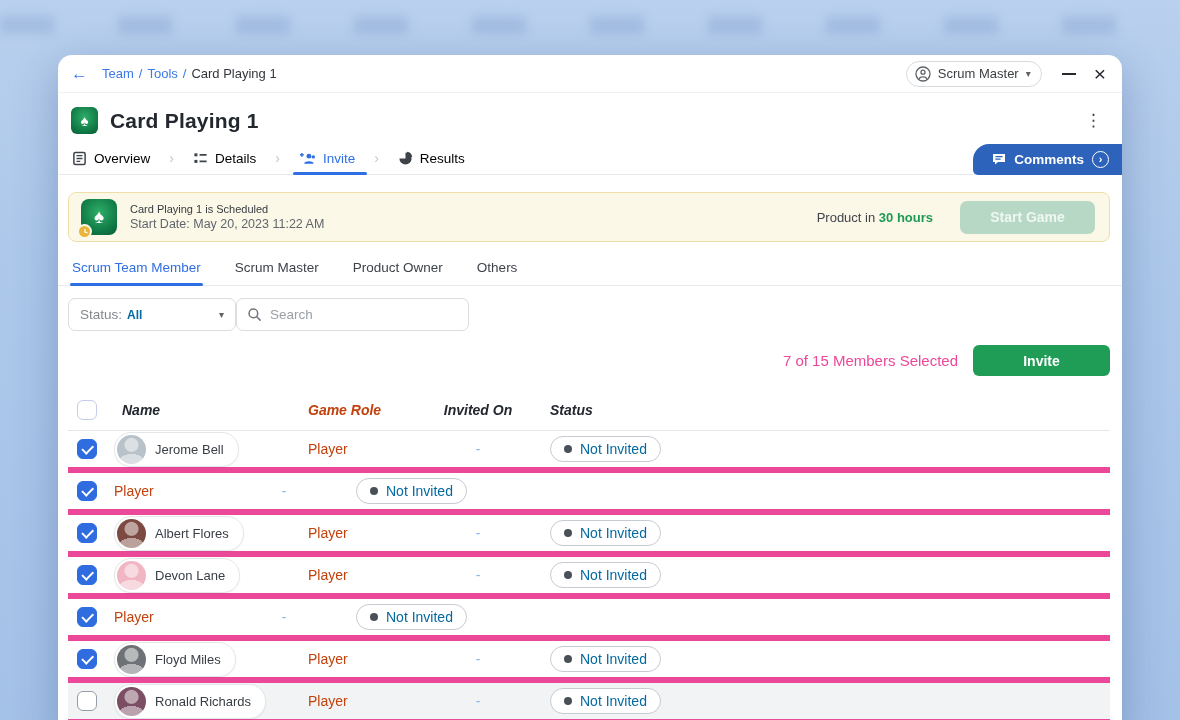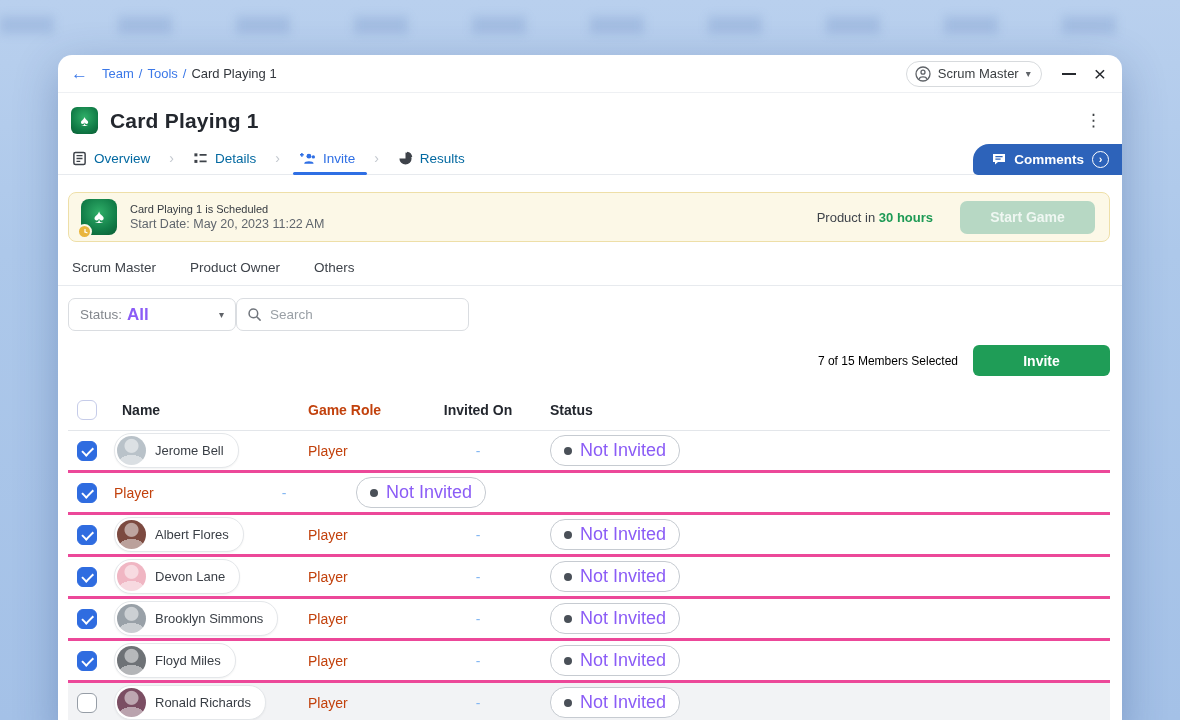--- a/index.html
+++ b/index.html
@@ -40,21 +40,21 @@
     background:radial-gradient(circle at 50% 38%, #2fae68, #117c47 62%, #0a5c34);
     display:flex; align-items:center; justify-content:center; color:#fff; font-size:15px; }
   .page-title{ font-size:21px; font-weight:700; color:#23272e; letter-spacing:.2px; }
   .title-row .spacer{ flex:1; }
   .kebab{ font-size:17px; color:#3c4043; cursor:pointer; padding:0 4px; }
 
   
   .tabs-row{ position:relative; display:flex; align-items:center; height:33px;
     margin-top:6px; padding-left:14px; border-bottom:1px solid #e7eaee; flex:none; }
   .nav-tab{ position:relative; height:100%; display:flex; align-items:center; gap:7px;
-    font-size:13.5px; color:#0369a1; cursor:pointer; }
+    font-size:13.5px; color:#000000; cursor:pointer; }
   .nav-tab.active{ color:#2f6fe4; }
   .nav-tab.active::after{ content:""; position:absolute; left:-6px; right:-12px; bottom:-1px;
     height:3px; background:#2f6fe4; border-radius:2px; }
   .tab-sep{ margin:0 19px; color:#c3c8cf; font-size:14px; }
   .comments-btn{ position:absolute; right:0; bottom:-1px; height:31px;
     background:#2d63ba; color:#fff; display:flex; align-items:center; gap:8px;
     padding:0 13px 0 19px; border-radius:16px 0 0 5px; font-size:13.5px; font-weight:600; cursor:pointer;}
   .comments-arrow{ width:17px; height:17px; border:1.6px solid #fff; border-radius:50%;
     display:flex; align-items:center; justify-content:center; font-size:11px; font-weight:700; padding-bottom:1px;}
 
@@ -84,40 +84,40 @@
   .role-tab{ position:relative; font-size:13.5px; color:#3e434a; cursor:pointer; padding-top:2px;}
   .role-tab.active{ color:#2f6fe4; }
   .role-tab.active::after{ content:""; position:absolute; left:-2px; right:-2px; bottom:-1px;
     height:3px; background:#2f6fe4; border-radius:2px; }
 
   
   .filter-row{ display:flex; margin:12px 12px 0 10px; flex:none; }
   .status-select{ width:168px; height:33px; border:1px solid #dadde1; border-radius:7px;
     display:flex; align-items:center; padding:0 11px; gap:5px; cursor:pointer; background:#fff;}
   .status-label{ font-size:13.5px; color:#83878d; }
-  .status-value{ font-size:17px; color:#8b5cf6; font-weight:600; }
+  .status-value{ font-size:12px; color:#0369a1; font-weight:600; }
   .status-select .spacer{ flex:1; }
   .status-select .caret{ font-size:10px; color:#5f6368; }
   .search-box{ width:233px; height:33px; border:1px solid #dadde1; border-radius:7px;
     display:flex; align-items:center; gap:8px; padding:0 10px; background:#fff; }
   .search-box input{ border:none; outline:none; font-size:13.5px; flex:1; min-width:0;
     font-family:inherit; color:#23272e; background:transparent; }
   .search-box input::placeholder{ color:#9aa0a6; }
 
   
   .selection-row{ display:flex; justify-content:flex-end; align-items:center; gap:15px;
     margin:14px 12px 0 10px; flex:none; }
-  .sel-summary{ font-size:12px; color:#000000; }
+  .sel-summary{ font-size:15px; color:#ec4899; }
   .invite-btn{ width:137px; height:31px; border:none; border-radius:6px; background:#1f9d57;
     color:#fff; font-size:14px; font-weight:600; font-family:inherit; cursor:pointer; }
 
   
   .table{ margin:13px 12px 0 10px; flex:1; }
-  .trow{ display:flex; align-items:center; height:42px; border-bottom:3px solid #ec4899; }
-  .trow.head{ border-bottom:1px solid #e3e6ea; font-size:14px; font-weight:600; color:#23272e; }
+  .trow{ display:flex; align-items:center; height:42px; border-bottom:6px solid #ec4899; }
+  .trow.head{ border-bottom:1px solid #e3e6ea; font-size:14px; font-weight:600; color:#23272e;font-style:italic; }
   .trow.shaded{ background:#f2f3f5; }
   .c-cb{ width:46px; display:flex; align-items:center; padding-left:9px; flex:none; }
   .c-name{ width:194px; display:flex; align-items:center; flex:none; }
   .head .c-name{ padding-left:8px; }
   .c-role{ width:120px; flex:none; font-size:14px; color:#c2410c; }
   .head .c-role{ font-size:14px; }
   .c-inv{ width:100px; text-align:center; flex:none; font-size:14px; }
   .c-status{ flex:1; padding-left:22px; display:flex; align-items:center; }
   .dash{ color:#84b7f2; }
 
@@ -135,21 +135,21 @@
     display:flex; align-items:center; justify-content:center;
     font-size:11px; font-weight:600; color:#fff; overflow:hidden; }
   .avatar.photo{ background-image:
     radial-gradient(circle at 50% 34%, rgba(255,255,255,.50) 0 6.5px, rgba(255,255,255,0) 7.5px),
     radial-gradient(13px 9px at 50% 96%, rgba(255,255,255,.48) 0 99%, rgba(255,255,255,0) 100%); }
   .member-name{ font-size:13px; color:#393e45; }
 
   .status-pill{ display:inline-flex; align-items:center; gap:8px; border:1.4px solid #c6cbd1;
     border-radius:15px; padding:4px 13px; background:#fff; }
   .status-pill .dot{ width:8px; height:8px; border-radius:50%; background:#4a5058; }
-  .status-pill .txt{ font-size:18px; color:#8b5cf6;text-align:center; }
+  .status-pill .txt{ font-size:14px; color:#0369a1;text-align:center; }
 
   svg{ display:block; }
 </style>
 </head>
 <body>
 
 <div class="bg-ghost"></div>
 
 <div class="card">
 
@@ -258,20 +258,21 @@
     <span>
       <div class="banner-title">Card Playing 1 is Scheduled</div>
       <div class="banner-sub">Start Date: May 20, 2023 11:22 AM</div>
     </span>
     <span class="spacer"></span>
     <span class="countdown"><span>Product in </span><b>30 hours</b></span>
     <button class="start-game">Start Game</button>
   </div>
 
   <div class="role-tabs">
+    <span class="role-tab active">Scrum Team Member</span>
     <span class="role-tab">Scrum Master</span>
     <span class="role-tab">Product Owner</span>
     <span class="role-tab">Others</span>
   </div>
 
   <div class="filter-row">
     <span class="status-select">
       <span class="status-label">Status:</span>
       <span class="status-value">All</span>
       <span class="spacer"></span>
@@ -375,26 +376,20 @@
         <span class="dot"></span>
         <span class="txt">Not Invited</span>
       </span>
     </span>
   </div>
 
   <div class="trow">
     <span class="c-cb">
             <span class="checkbox checked"></span>
           </span>
-    <span class="c-name">
-      <span class="member-chip">
-        <span class="avatar photo" style="background-color: rgb(153, 161, 168);"></span>
-        <span class="member-name">Brooklyn Simmons</span>
-      </span>
-    </span>
     <span class="c-role">Player</span>
     <span class="c-inv dash">-</span>
     <span class="c-status">
       <span class="status-pill">
         <span class="dot"></span>
         <span class="txt">Not Invited</span>
       </span>
     </span>
   </div>
 

